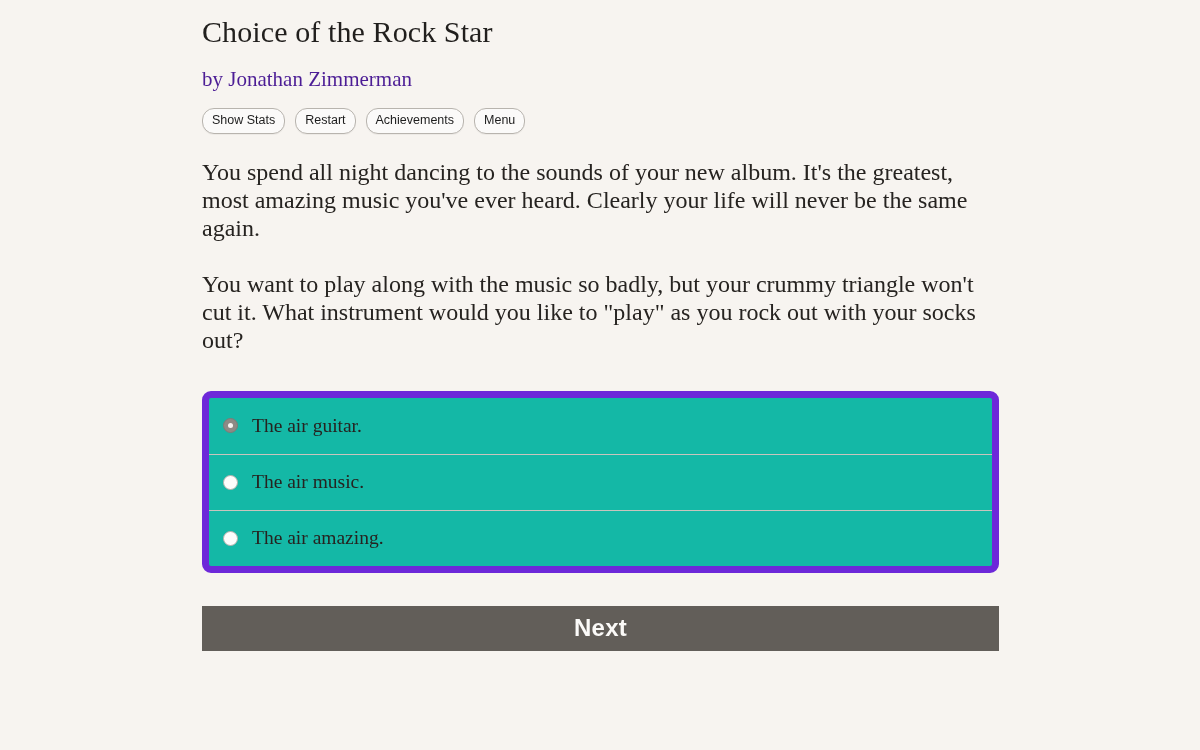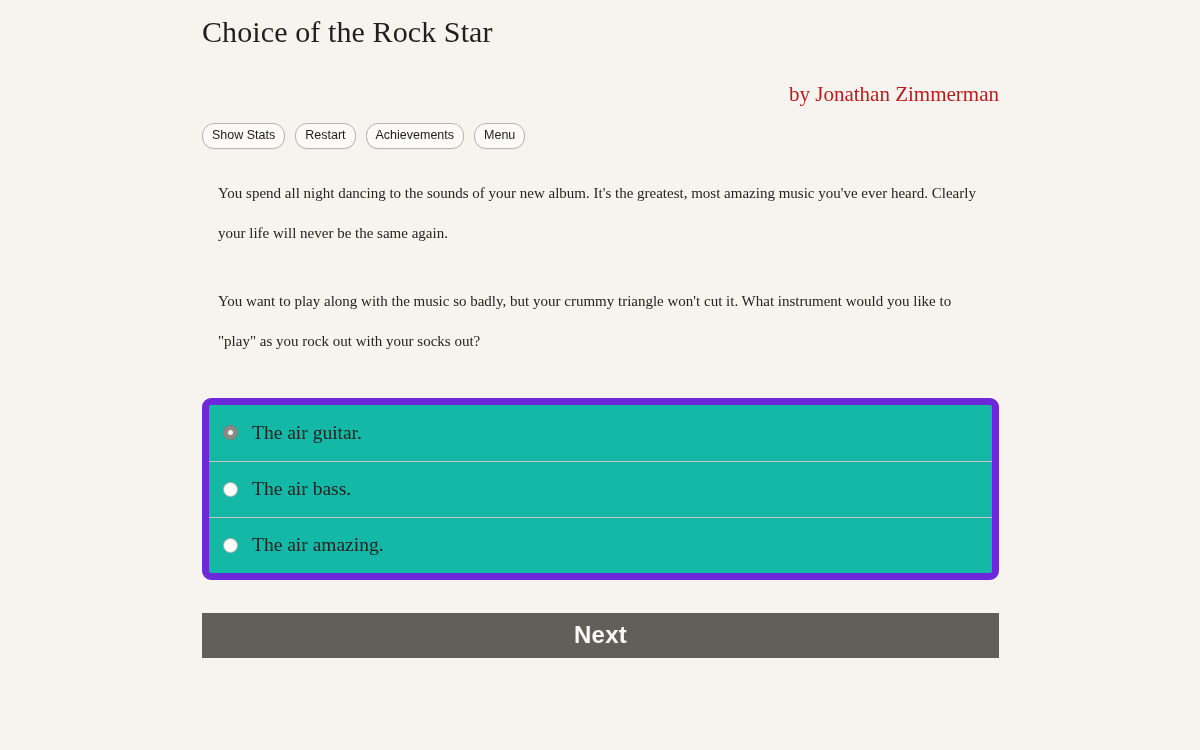--- a/index.html
+++ b/index.html
@@ -33,46 +33,45 @@
     font-weight: normal;
     line-height: 36px;
     margin: 0;
     letter-spacing: 0.1px;
     color: #211f1d;
   }
   .byline {
     font-family: "Liberation Serif", "DejaVu Serif", serif;
     font-size: 21px;
     line-height: 26px;
-    margin: 31px 0 0 0;
-    color: #b91c1c;
-    text-align: right;
+    margin: 16px 0 0 0;
+    color: #4c1d95;
   }
   .toolbar {
     margin-top: 16px;
     display: flex;
     gap: 10px;
     align-items: center;
   }
   .tb-btn {
     font-family: "Liberation Sans", "DejaVu Sans", sans-serif;
     font-size: 12.5px;
     line-height: 1;
     color: #1d1d1d;
     background: #fbfaf9;
     border: 1px solid #b8b4ae;
     border-radius: 12px;
     padding: 5px 9px 6px 9px;
     cursor: pointer;
     box-shadow: 0 1px 0 rgba(0,0,0,0.04);
   }
   .para {
-    font-size: 15px;
-    line-height: 40px;
-    margin: 16px;
+    font-size: 24px;
+    line-height: 28px;
+    margin: 0;
     color: #262320;
   }
   .para.first { margin-top: 24px; }
   .para.second { margin-top: 28px; }
 
   .choices {
     margin-top: 37px;
     border: 7px solid #6d28d9;
     border-radius: 9px;
     background: #14b8a6;
@@ -156,21 +155,21 @@
     <p class="para first">You spend all night dancing to the sounds of your new album. It's the greatest, most amazing music you've ever heard. Clearly your life will never be the same again.</p>
     <p class="para second">You want to play along with the music so badly, but your crummy triangle won't cut it. What instrument would you like to "play" as you rock out with your socks out?</p>
 
     <form class="choices">
       <label class="choice-row">
         <span class="radio selected"></span>
         <span class="choice-label">The air guitar.</span>
       </label>
       <label class="choice-row">
         <span class="radio"></span>
-        <span class="choice-label">The air bass.</span>
+        <span class="choice-label">The air music.</span>
       </label>
       <label class="choice-row">
         <span class="radio"></span>
         <span class="choice-label">The air amazing.</span>
       </label>
     </form>
 
     <button class="next-btn">Next</button>
 
   </div>

